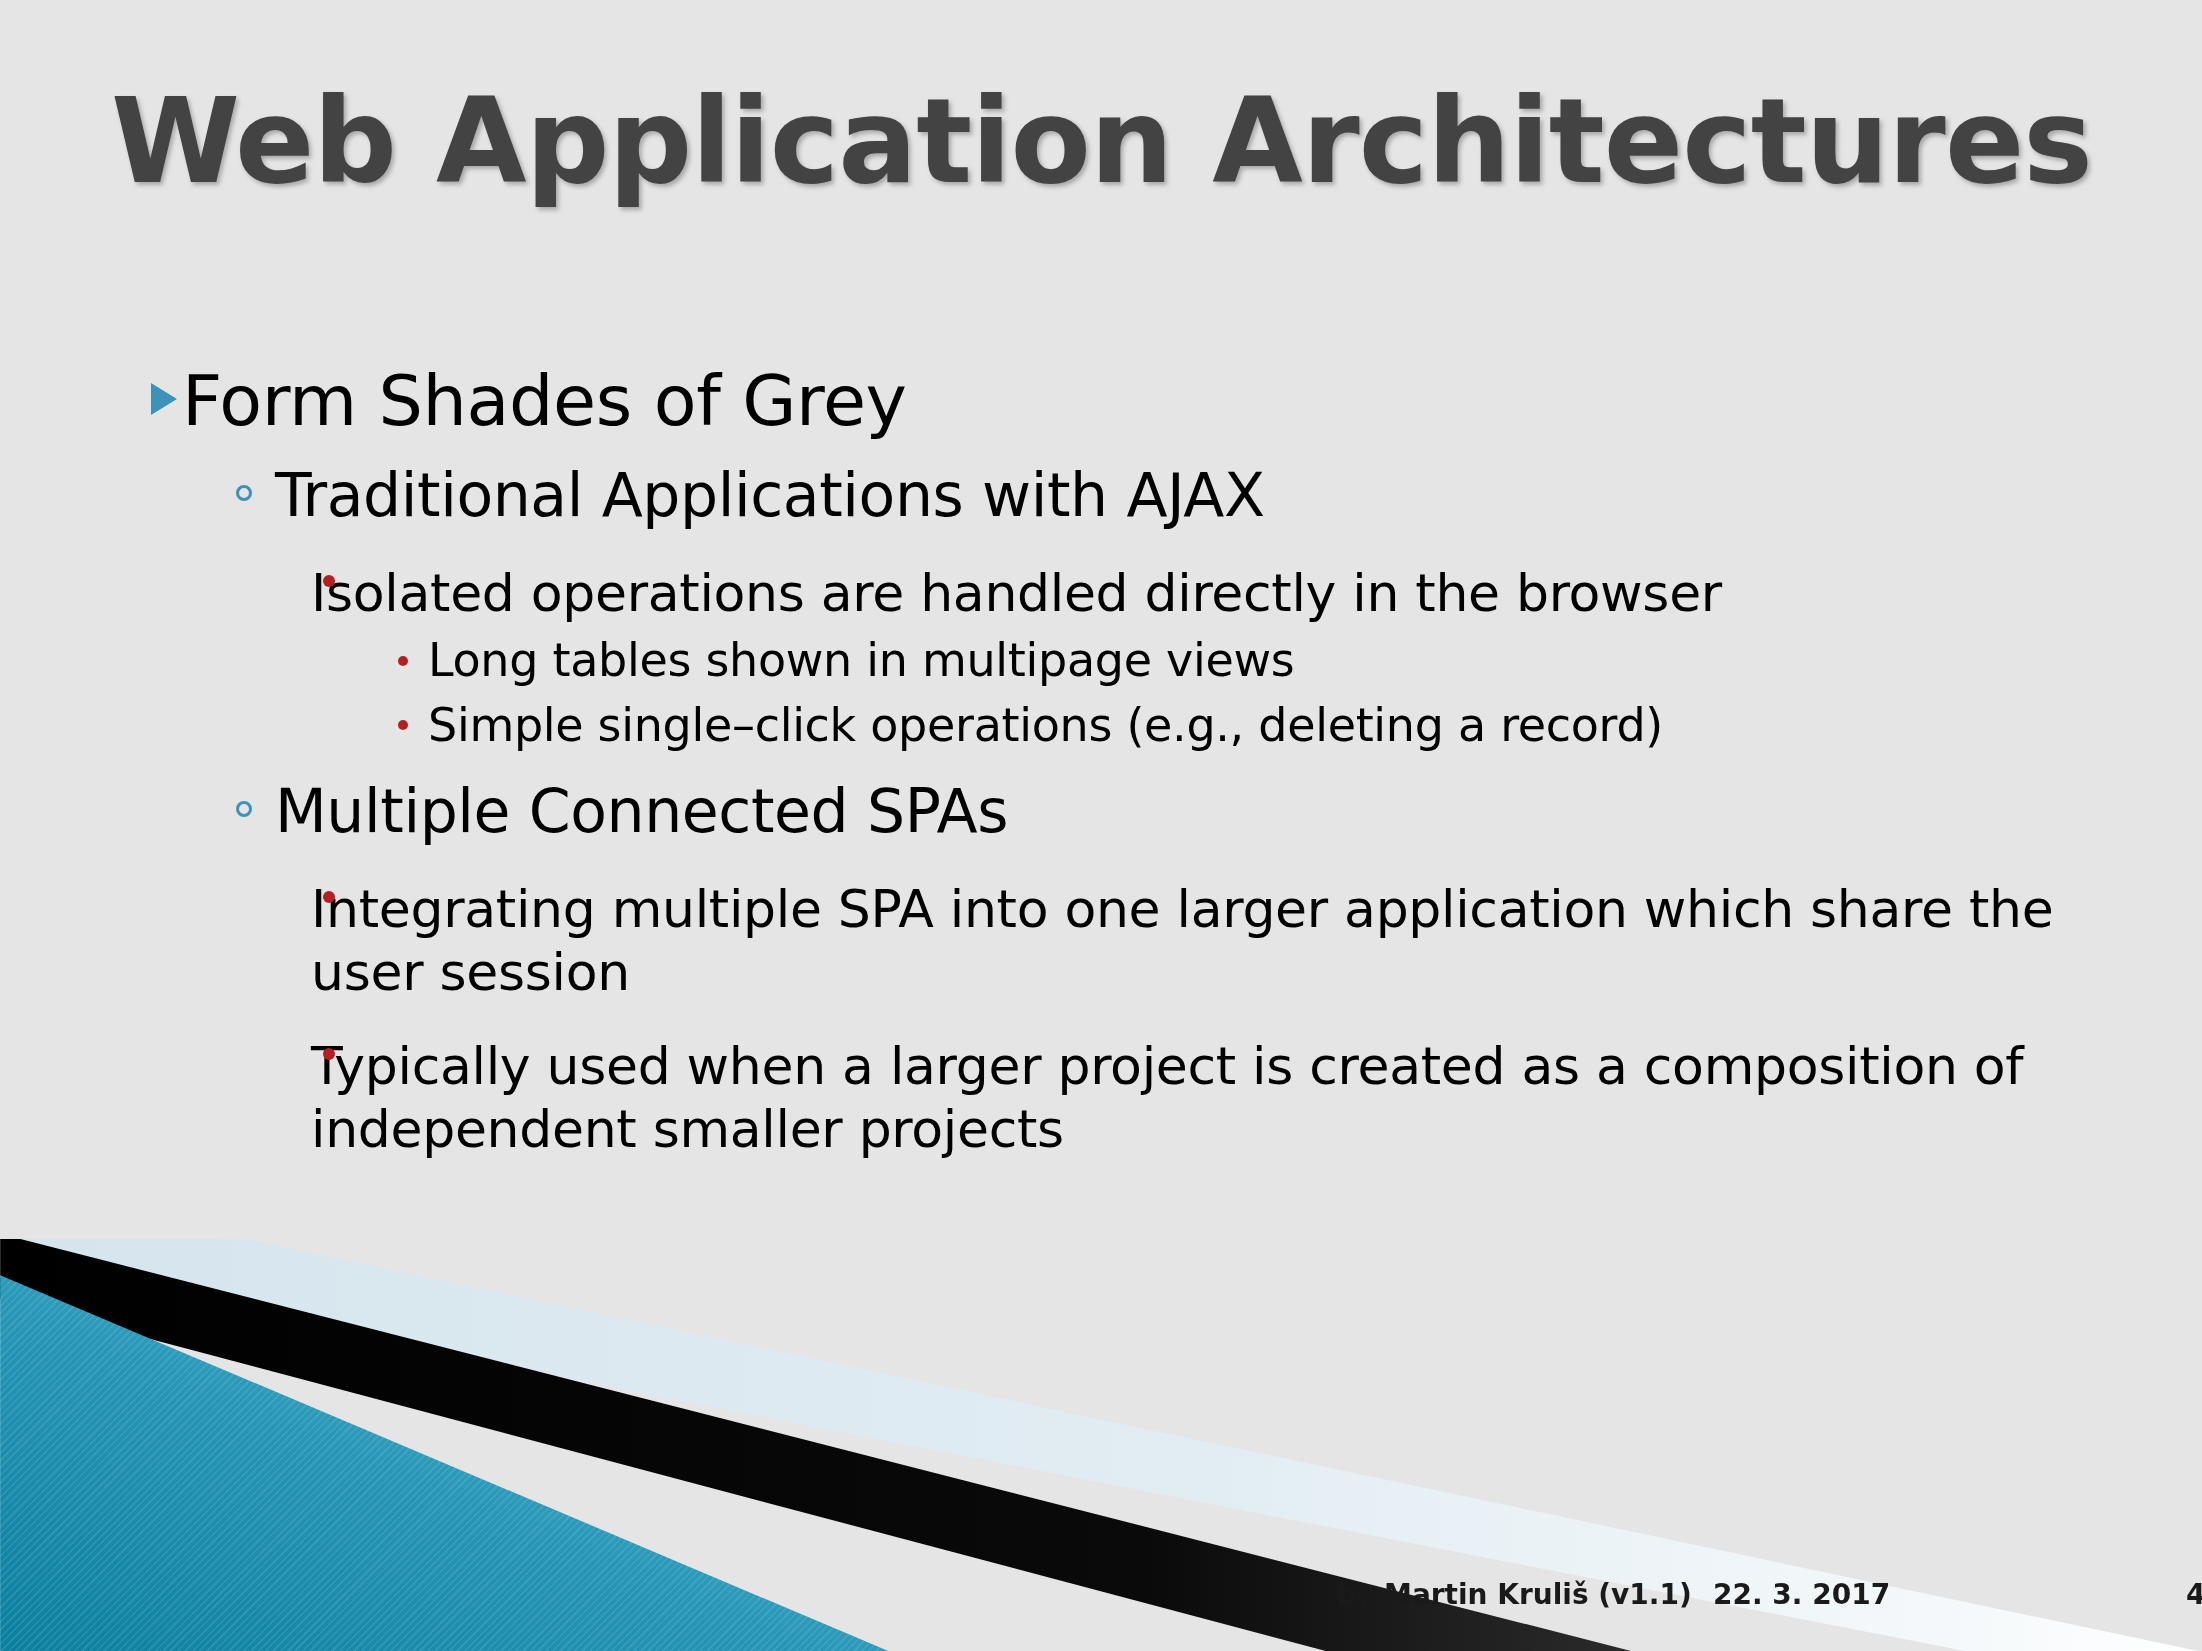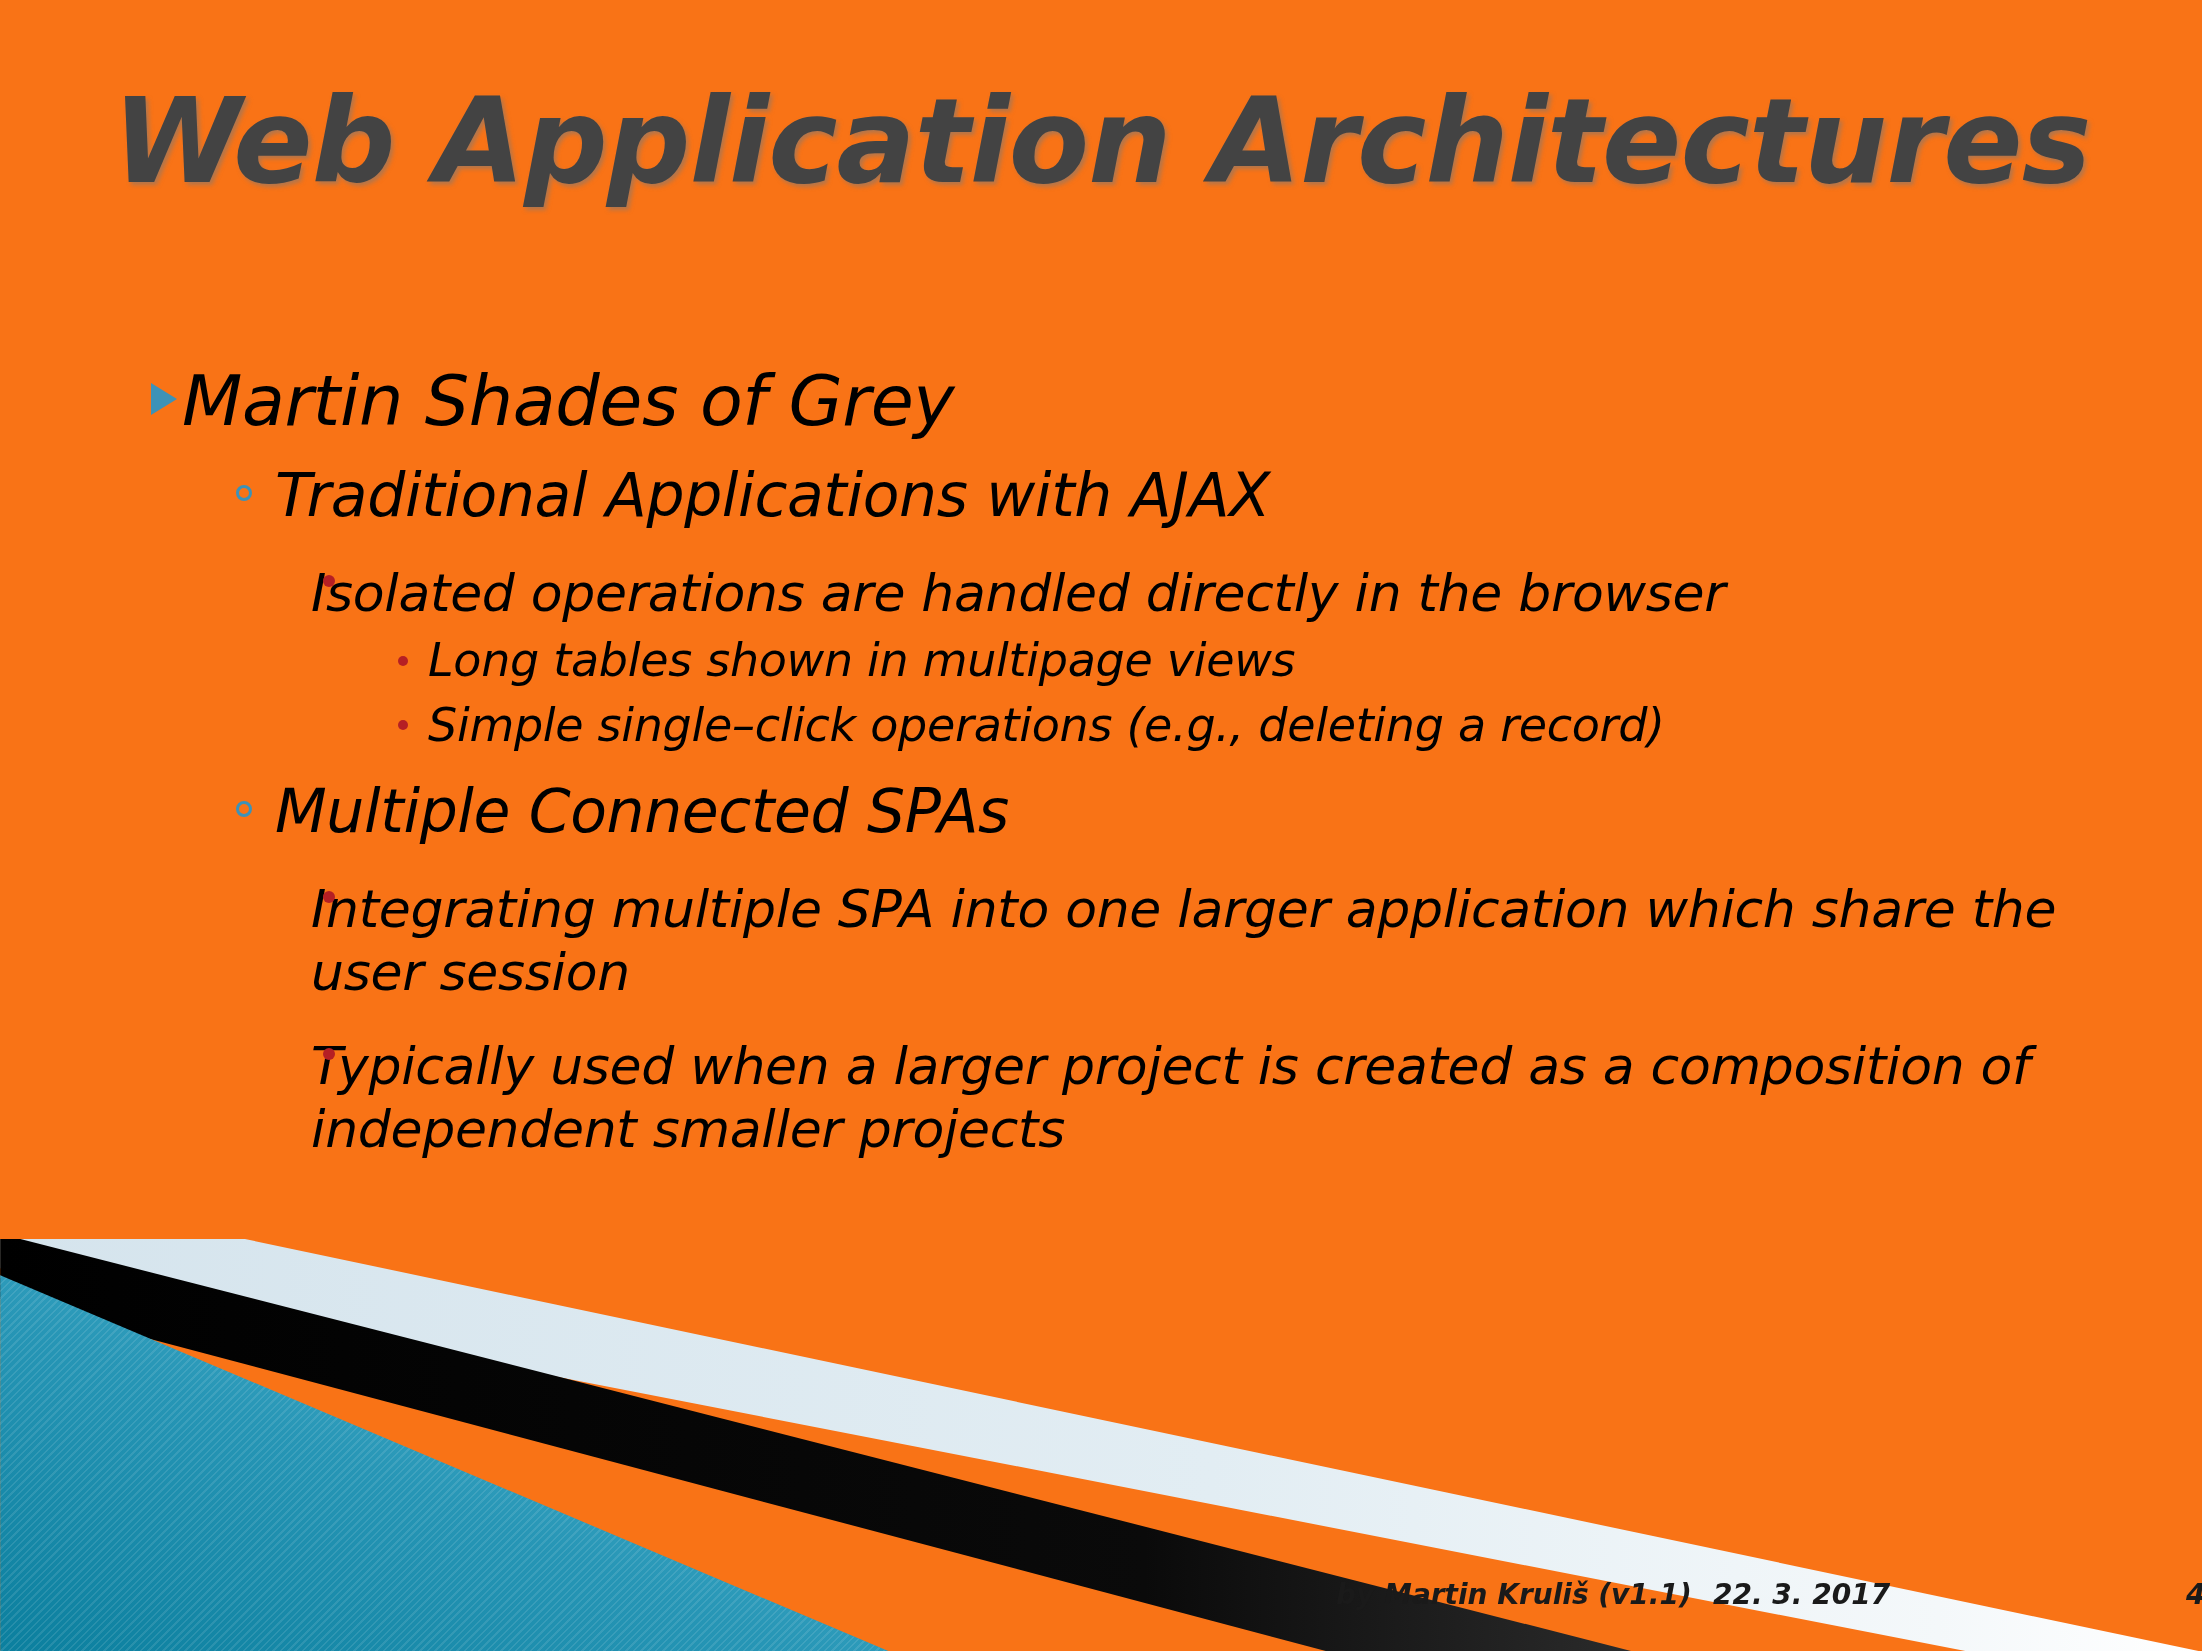--- a/index.html
+++ b/index.html
@@ -4,24 +4,23 @@
 <style>
   html, body {
     margin: 0;
     padding: 0;
     background: #ffffff;
   }
   #slide {
     position: relative;
     width: 2203px;
     height: 1652px;
-    background: #f97316;
+    background: #e5e5e5;
     overflow: hidden;
     font-family: "DejaVu Sans", sans-serif;
-    font-style: italic;
   }
 
   
   #slide-title {
     position: absolute;
     left: 0;
     top: 83px;
     width: 2203px;
     text-align: center;
     font-family: "DejaVu Sans", sans-serif;
@@ -196,21 +195,21 @@
 <div id="slide">
 
   <div id="slide-title">Web Application Architectures</div>
 
   <div id="body">
 
     <div class="bullet-row lvl1">
       <span class="marker">
         <span class="tri"></span>
       </span>
-      <span class="btext">Martin Shades of Grey</span>
+      <span class="btext">Form Shades of Grey</span>
     </div>
 
     <div class="bullet-row lvl2 gap-top-md">
       <span class="marker">
         <span class="ring"></span>
       </span>
       <span class="btext">Traditional Applications with AJAX</span>
     </div>
 
     <div class="bullet-row lvl3 gap-top-md">

